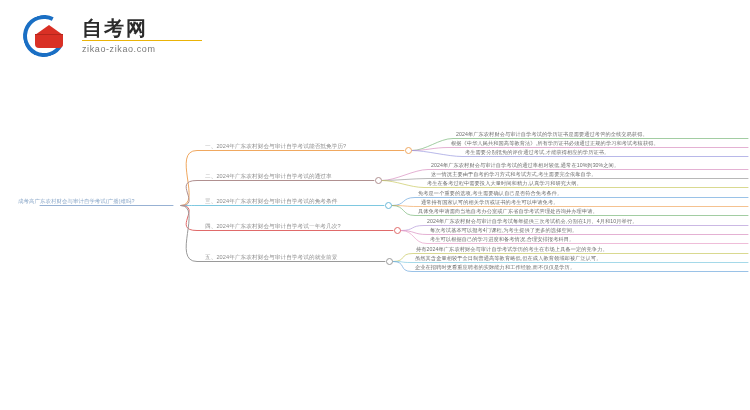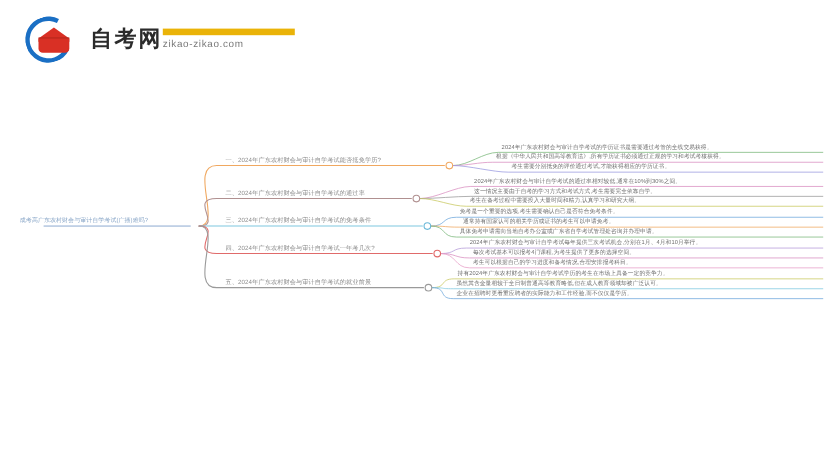--- a/index.html
+++ b/index.html
@@ -59,37 +59,37 @@
     border-radius: 0 0 4px 4px;
   }
   #logo-mark .cap-fold {
     position: absolute;
     left: 13px; top: 22px;
     width: 28px; height: 4px;
     background: #b5261c;
   }
   #logo-text {
     display: flex;
-    flex-direction: row;
+    flex-direction: column;
     justify-content: space-between;
     padding-left: 4px;
   }
   #logo-title {
     font-size: 20px;
     font-weight: bold;
     color: #2b2b2b;
     letter-spacing: 2px;
     line-height: 22px;
   }
   #logo-sub {
     font-size: 9px;
     color: #7a7a7a;
     letter-spacing: 0.6px;
     line-height: 14px;
-    border-top: 6px solid #eab308;
+    border-top: 1px solid #eab308;
     padding-top: 1px;
     margin-top: 1px;
     width: 120px;
   }
 
   
   #mindmap {
     position: absolute;
     left: 0; top: 0;
     width: 750px; height: 410px;

